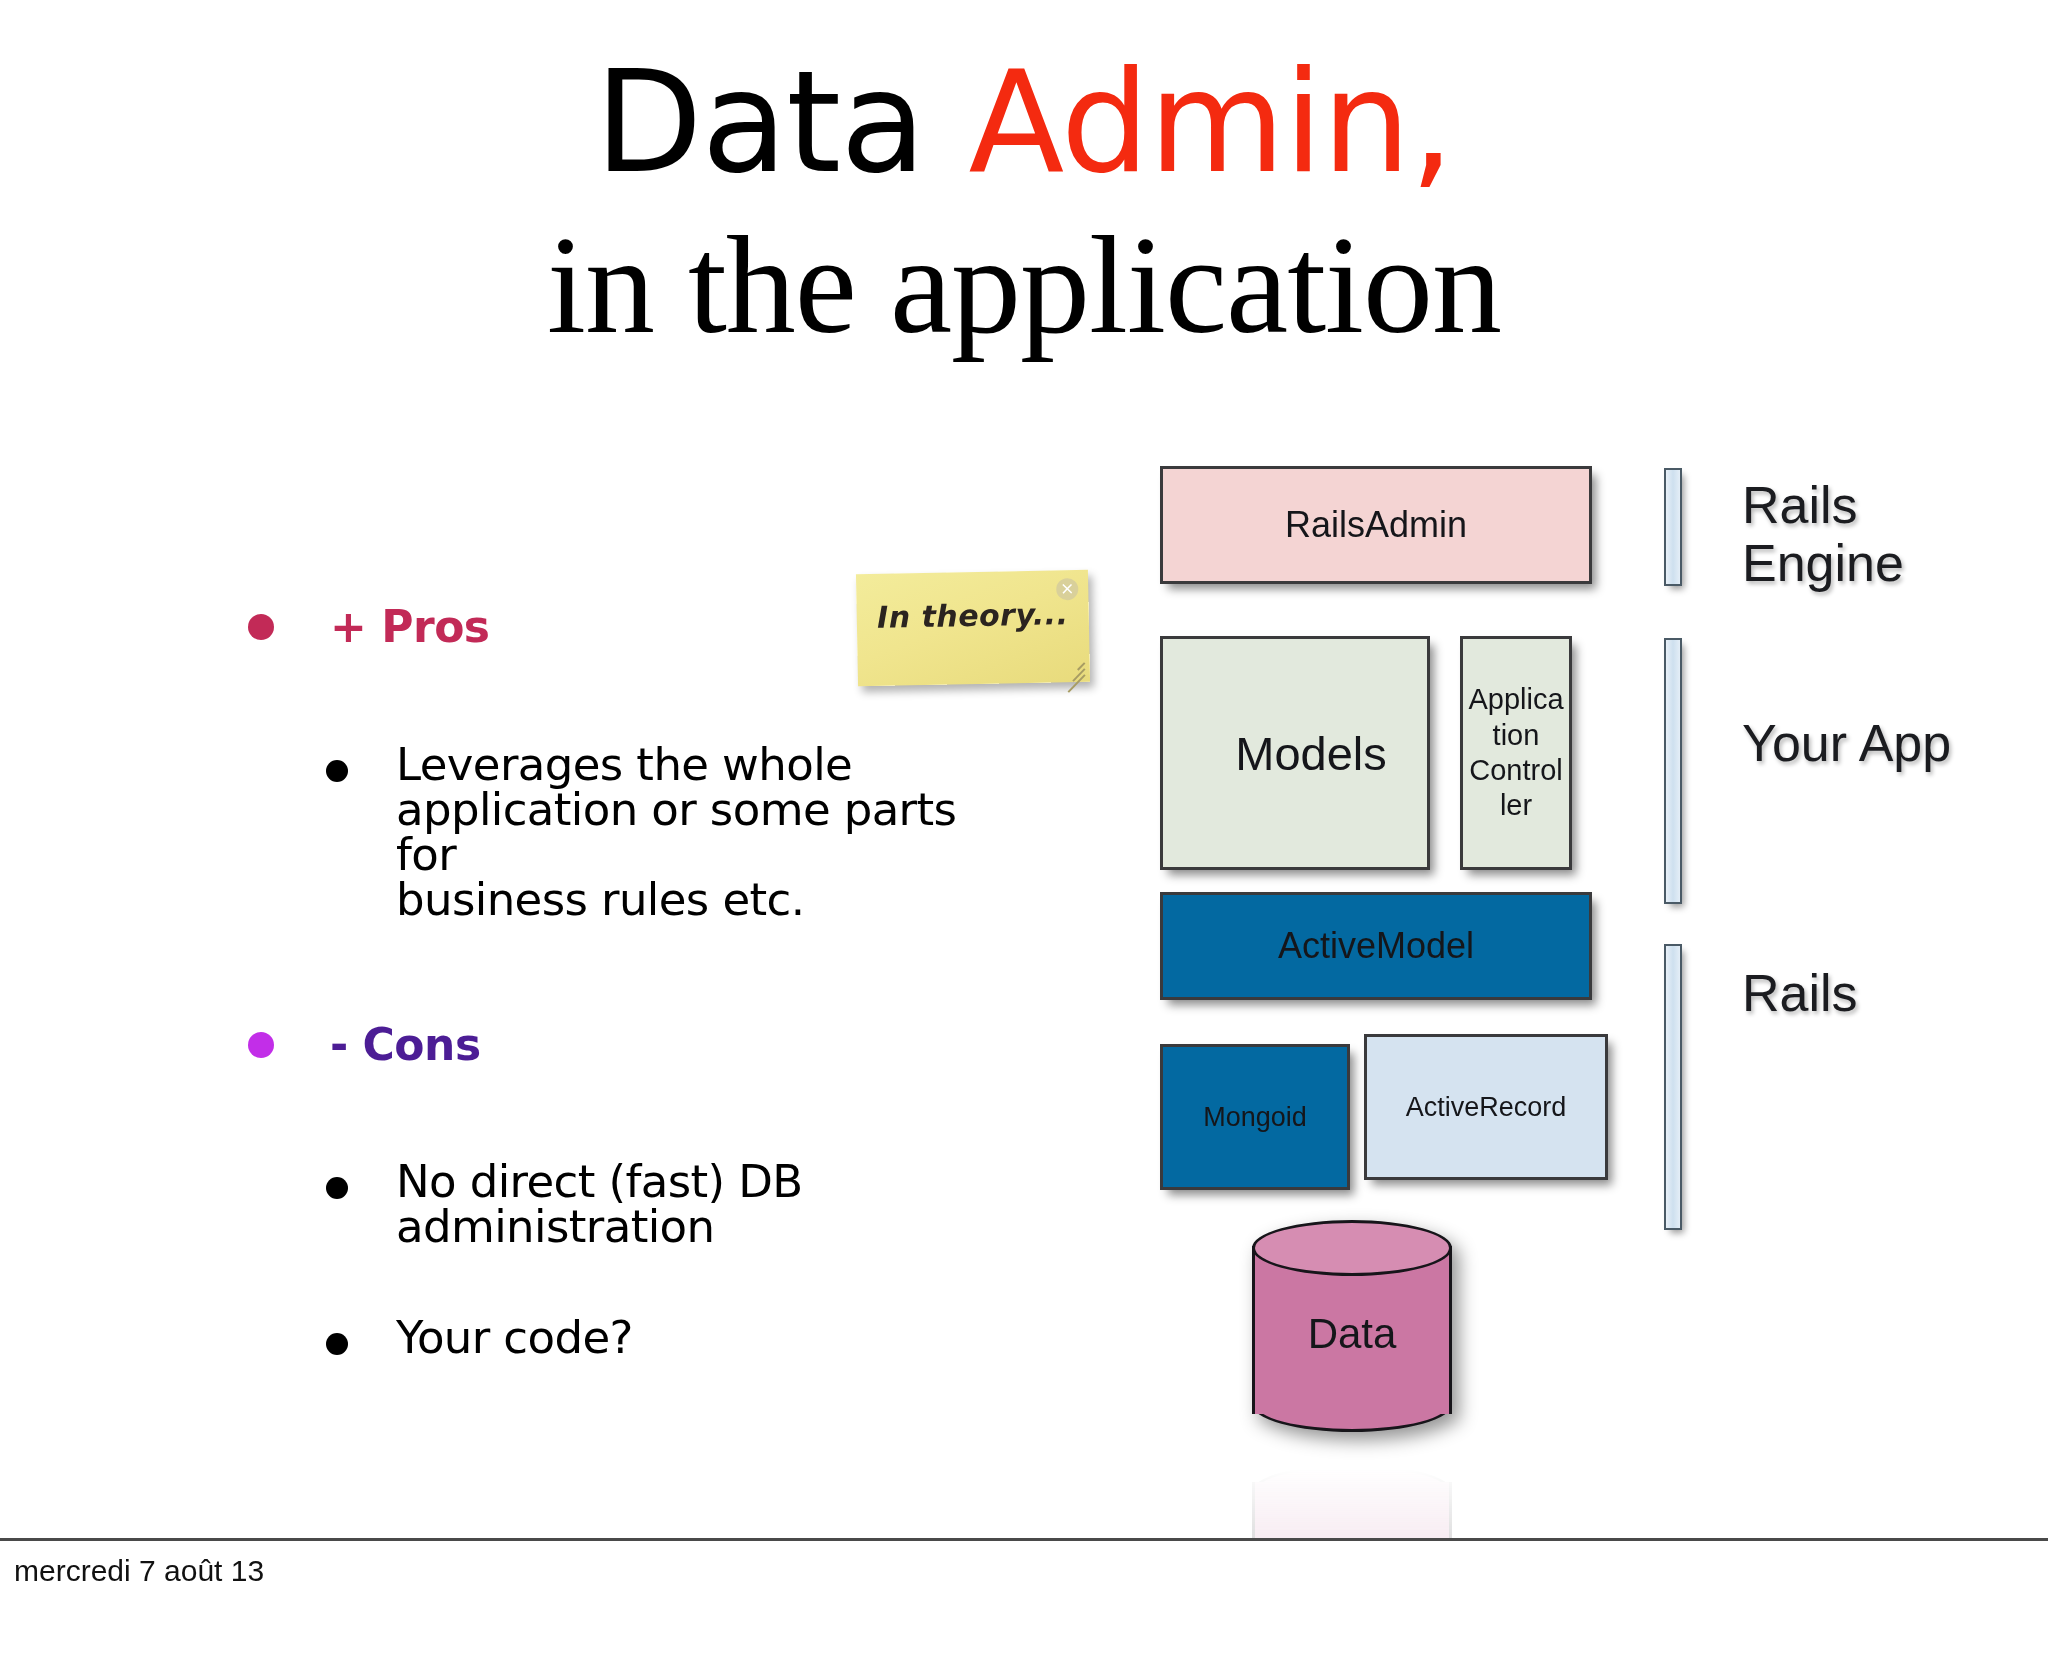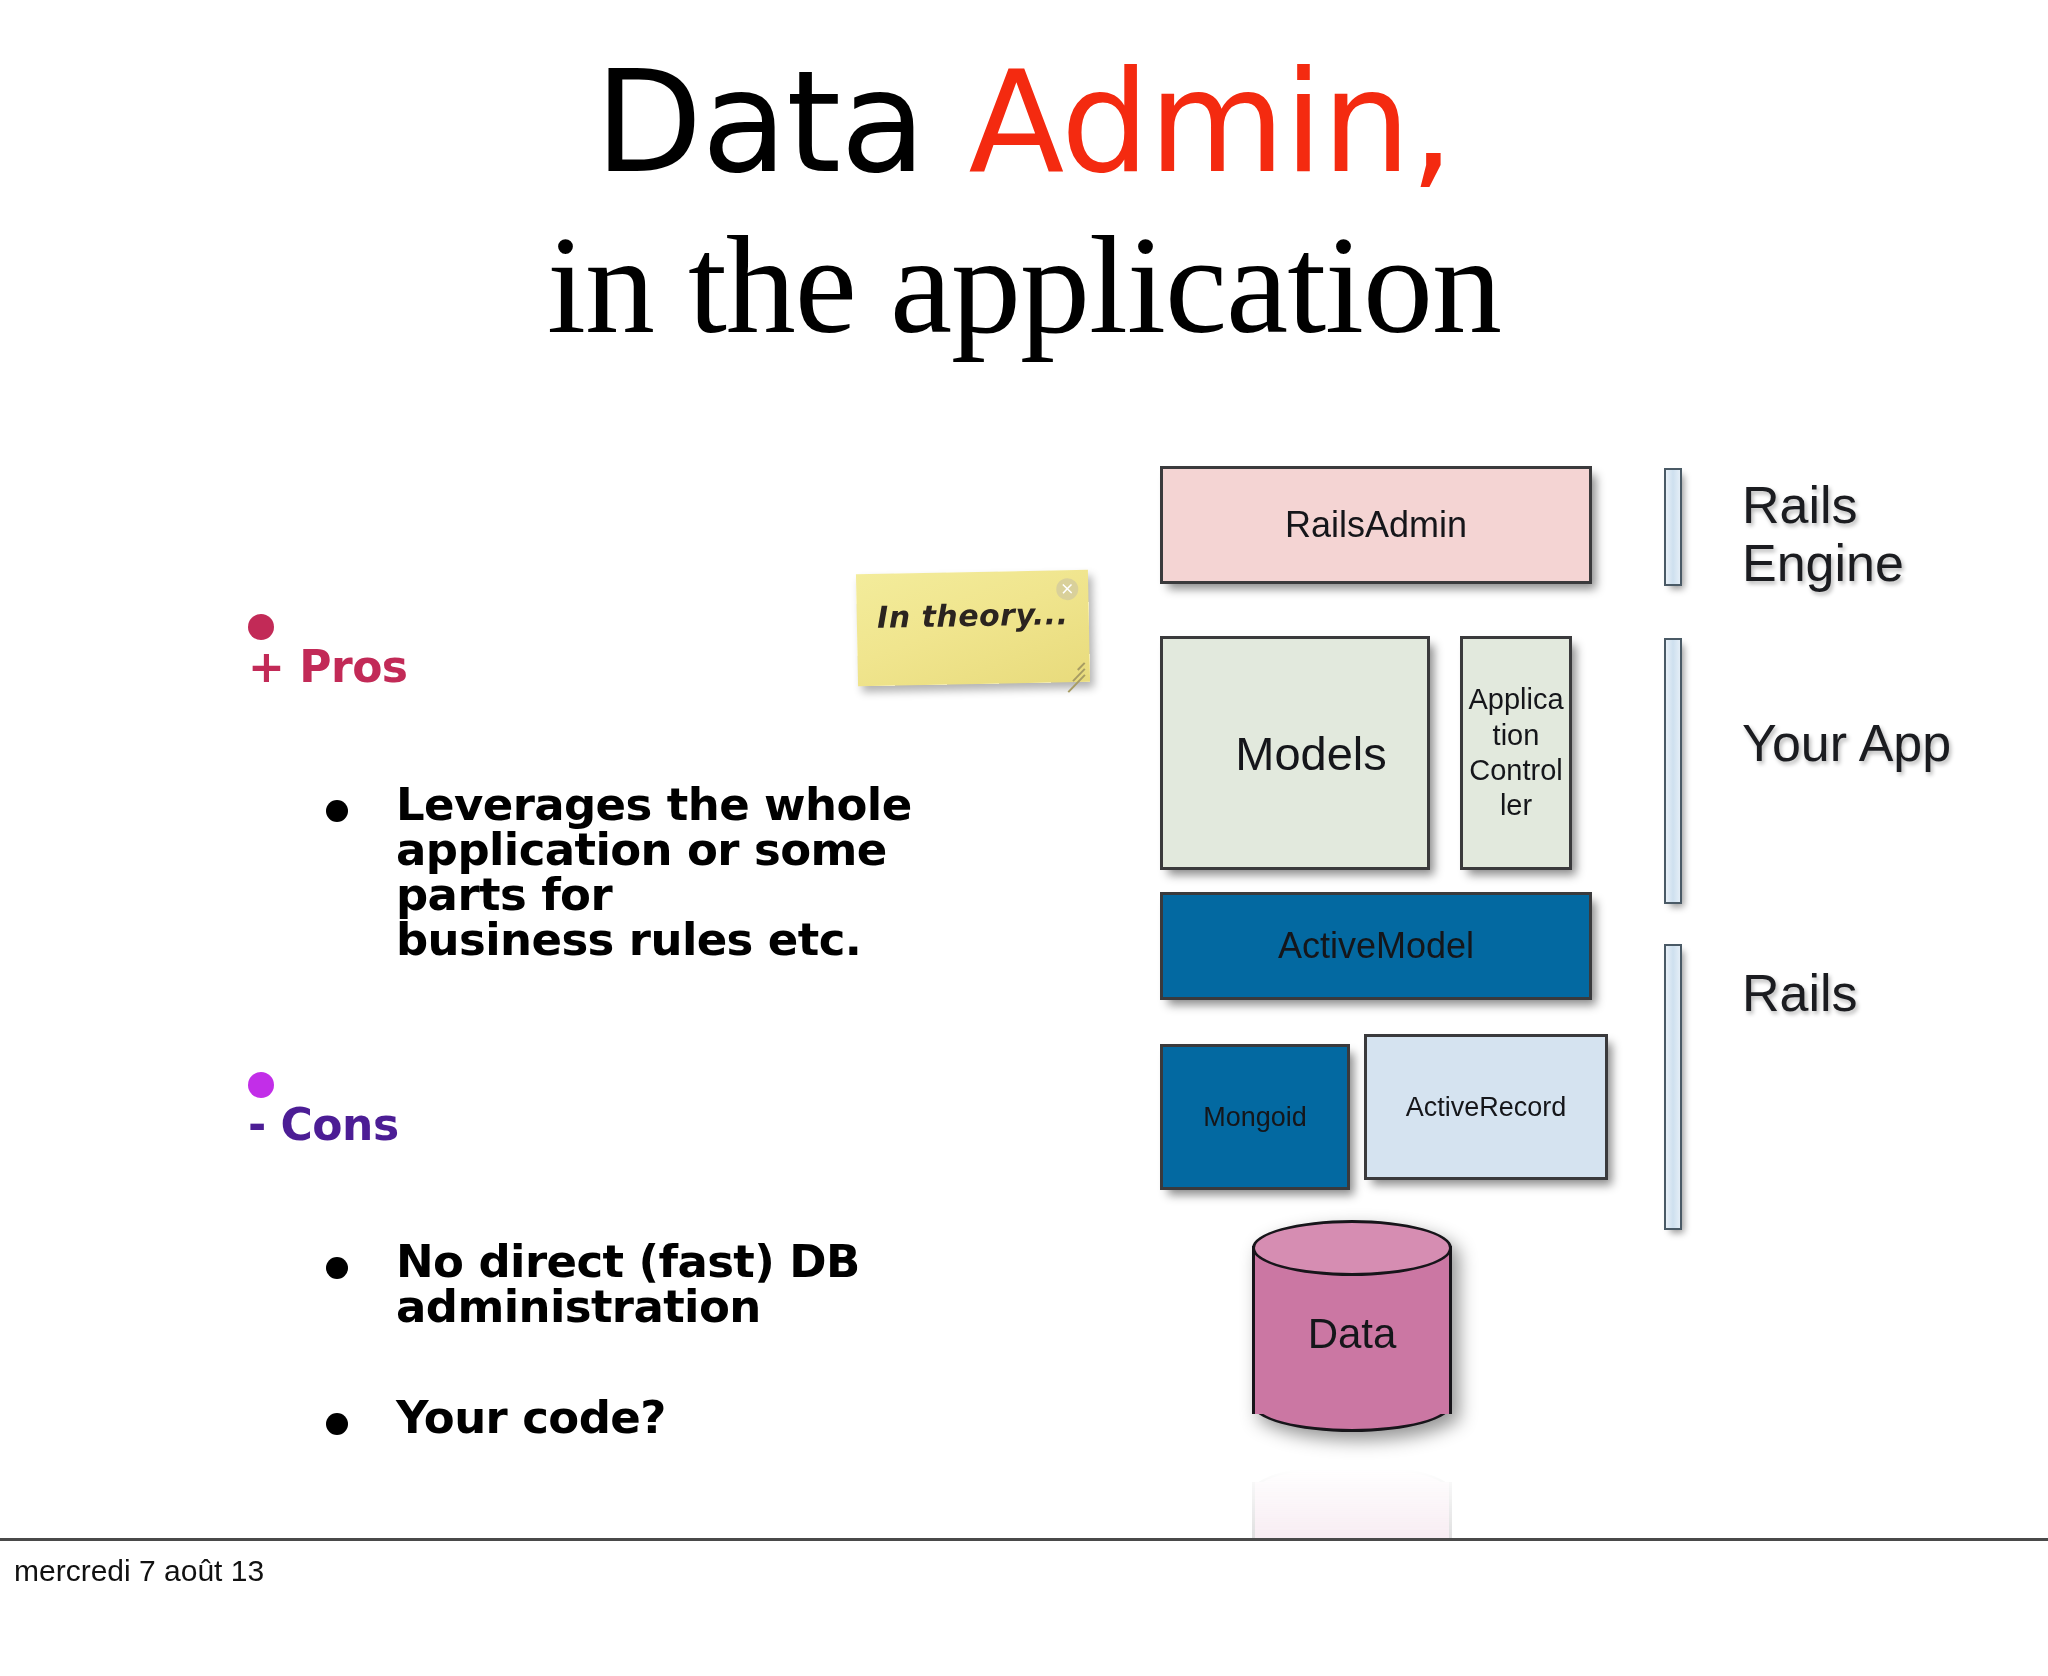--- a/index.html
+++ b/index.html
@@ -57,21 +57,20 @@
     left: 248px;
     top: 600px;
     width: 760px;
   }
 
   .lvl1 {
     position: relative;
     display: flex;
     align-items: flex-start;
     margin-bottom: 10px;
-    flex-direction: column;
   }
   .lvl1 .dot {
     width: 26px;
     height: 26px;
     border-radius: 50%;
     flex: 0 0 26px;
     margin-top: 14px;
     margin-right: 56px;
   }
   .lvl1 .txt {
@@ -96,21 +95,21 @@
     width: 22px;
     height: 22px;
     border-radius: 50%;
     background: #000000;
     flex: 0 0 22px;
     margin-top: 18px;
     margin-right: 48px;
   }
   .lvl2 .txt {
     font-family: "DejaVu Sans", sans-serif;
-    font-weight: 700;
+    font-weight: 400;
     font-size: 45px;
     line-height: 1.0;
     color: #000000;
     letter-spacing: -0.6px;
   }
 
   .gap-a { height: 78px; }
   .gap-b { height: 96px; }
   .gap-c { height: 78px; }
   .gap-d { height: 66px; }

